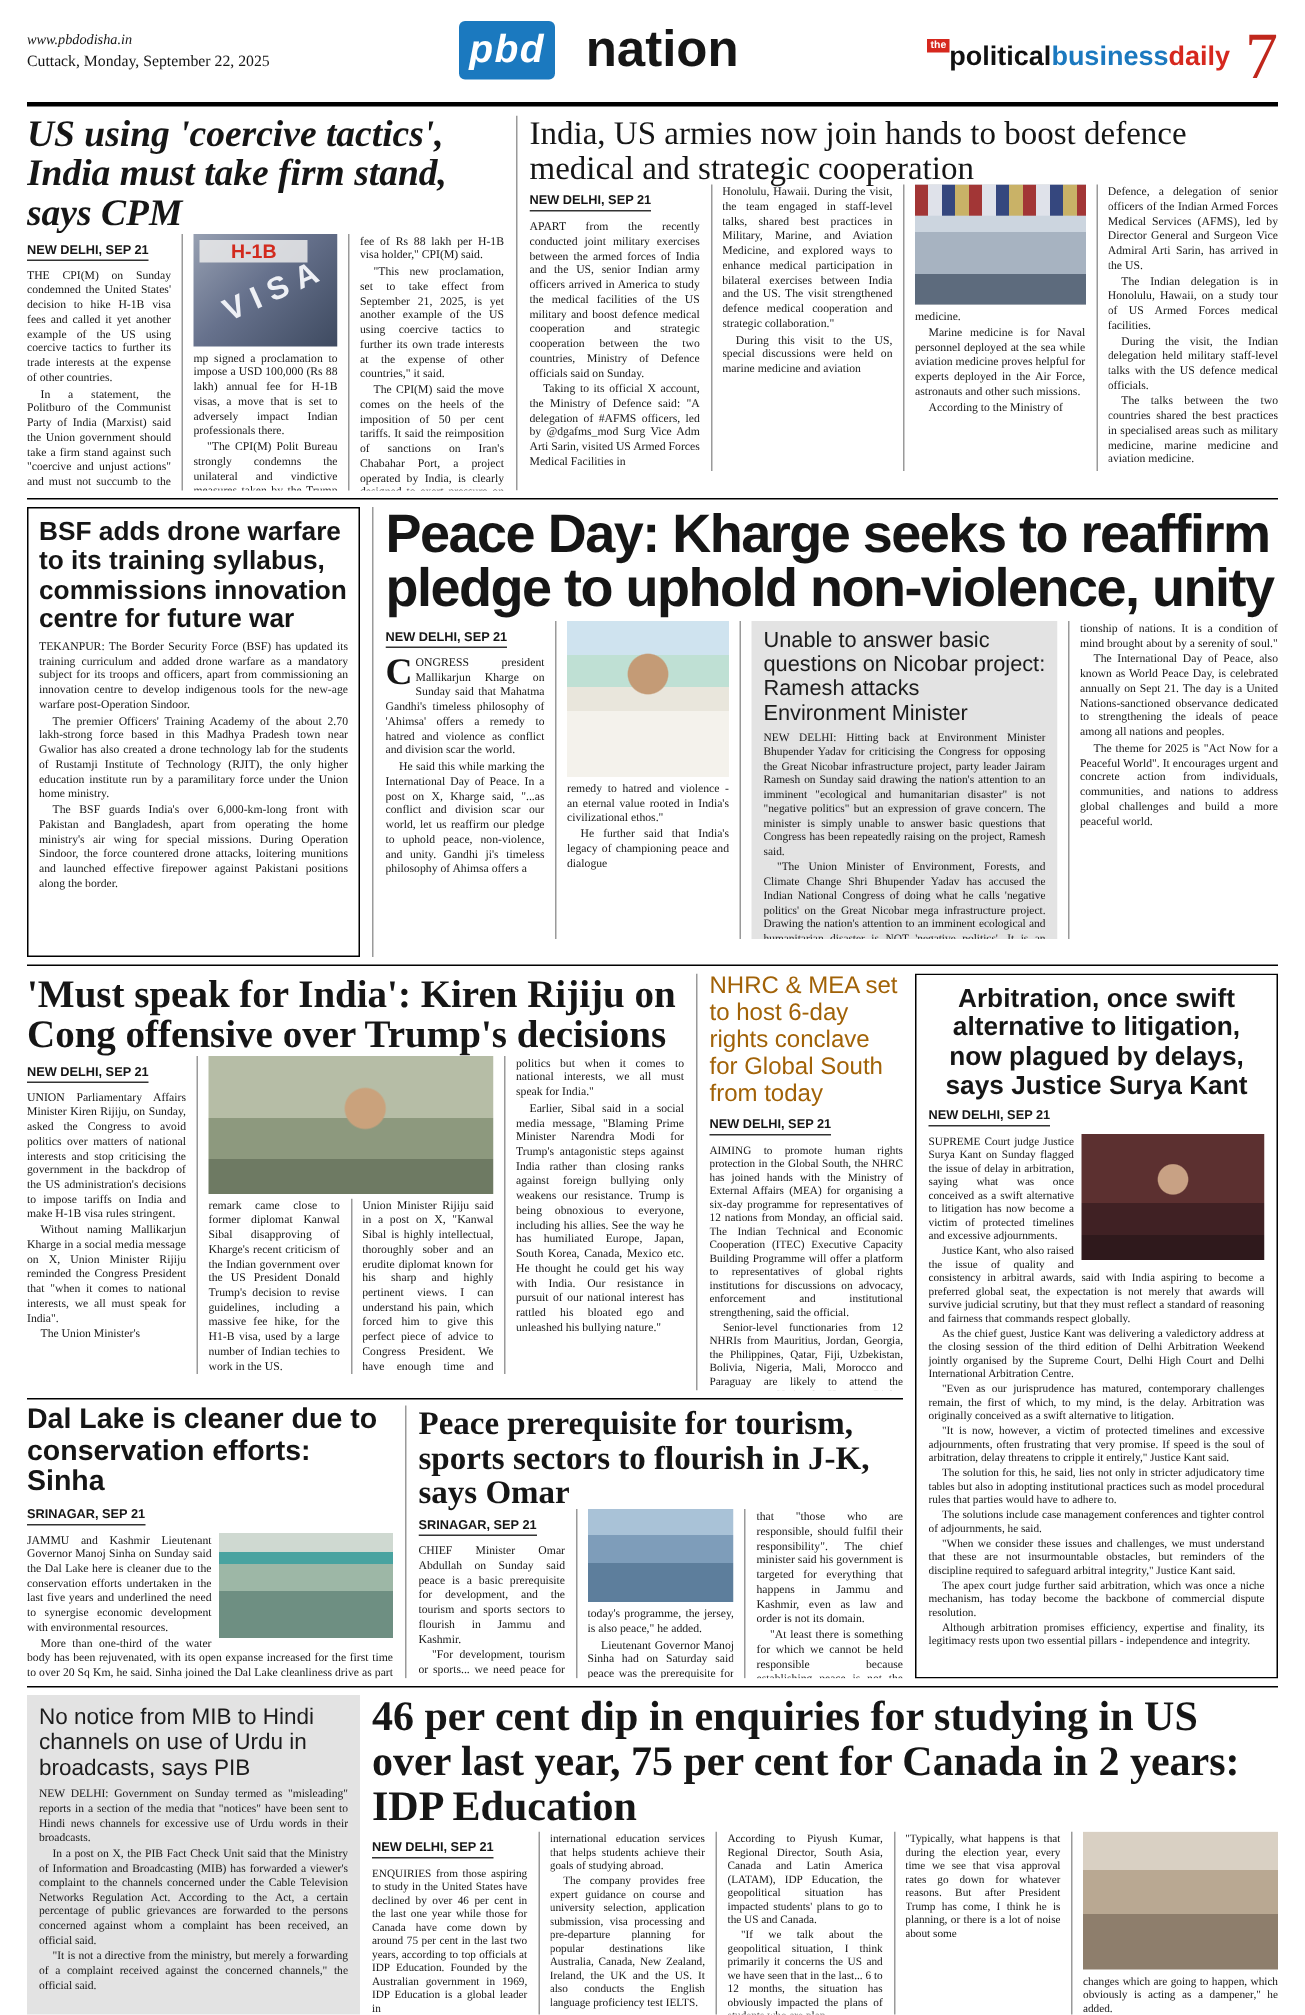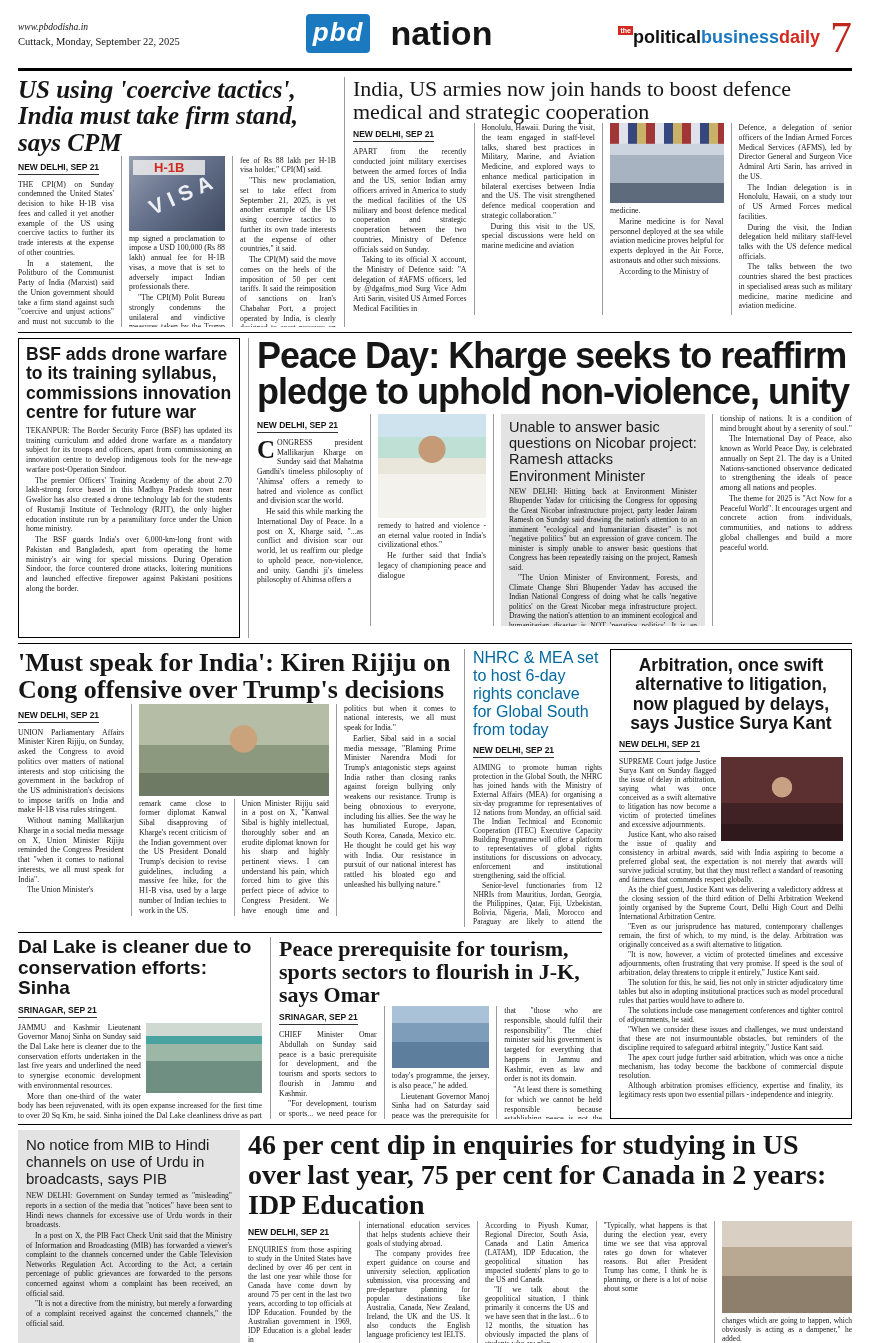--- a/index.html
+++ b/index.html
@@ -84,21 +84,21 @@
   .art-rijiju h1{font-size:26px;line-height:1.05;}
   .rij-cols{display:flex;height:212px;overflow:hidden;}
   .rij-c1{width:106px;flex:none;}
   .rij-mid{flex:1;border-left:1px solid #9a9a9a;margin-left:7px;padding-left:7px;overflow:hidden;}
   .rij-c4{width:112px;flex:none;border-left:1px solid #9a9a9a;margin-left:7px;padding-left:7px;}
   .rijiju-photo{height:92px;background:
      radial-gradient(circle at 55% 38%,#caa27c 0 11%,transparent 12%),
      linear-gradient(180deg,#b6bda6 0 45%,#8d997e 45% 75%,#6e7a63 75%);}
   .rij-sub{display:flex;overflow:hidden;}
   .art-nhrc{flex:1;border-left:1px solid #9a9a9a;margin-left:8px;padding-left:8px;overflow:hidden;}
-  .art-nhrc h2{font:400 16px "Liberation Sans",sans-serif;line-height:1.12;margin:0;color:#0369a1;}
+  .art-nhrc h2{font:400 16px "Liberation Sans",sans-serif;line-height:1.12;margin:0;color:#a16207;}
   .art-nhrc .body{font-size:7.5px;line-height:1.2;}
   .art-dal{width:244px;flex:none;overflow:hidden;}
   .art-dal h2{font:bold 19px "Liberation Sans",sans-serif;line-height:1.08;margin:0;}
   .dal-photo{float:right;width:116px;height:70px;margin:0 0 3px 5px;background:
      linear-gradient(180deg,#cfd9d1 0 18%,#49a3a0 18% 30%,#9db7a6 30% 55%,#6e8f82 55%);}
   .art-omar{flex:1;border-left:1px solid #9a9a9a;margin-left:8px;padding-left:8px;overflow:hidden;}
   .art-omar h1{font-size:22px;line-height:1.05;}
   .omar-cols{display:flex;height:128px;overflow:hidden;}
   .omar-photo{height:62px;background:
      linear-gradient(180deg,#a9c2d7 0 28%,#7e9dba 28% 58%,#5d7e9c 58%);}

